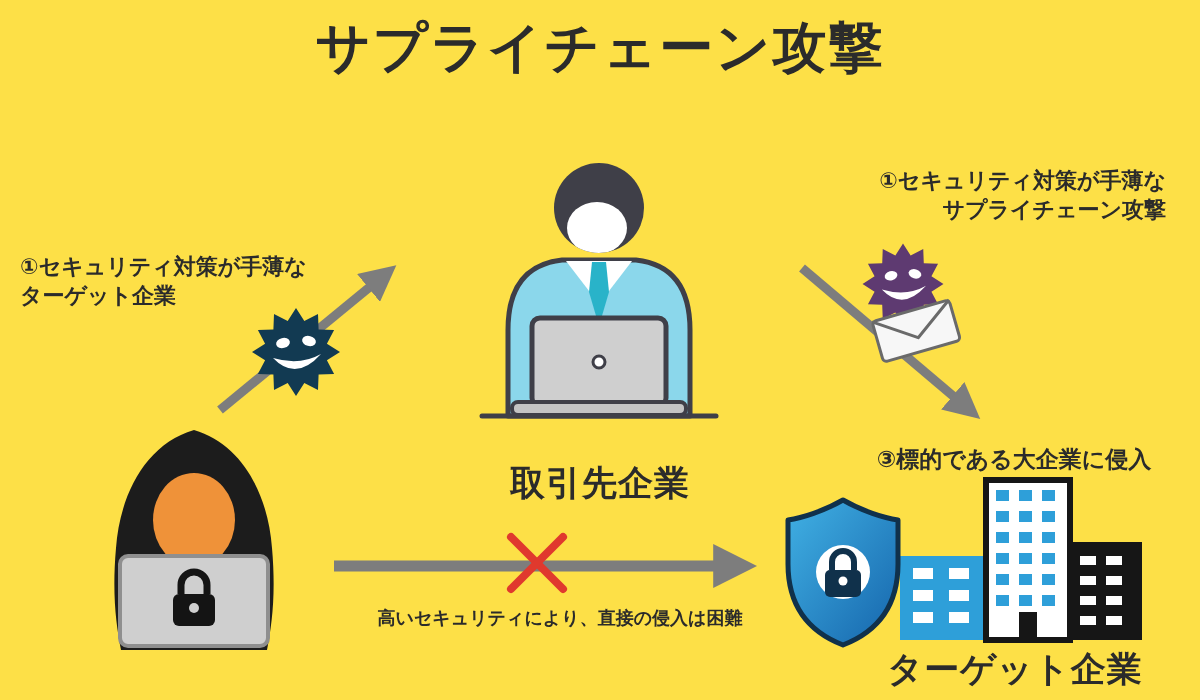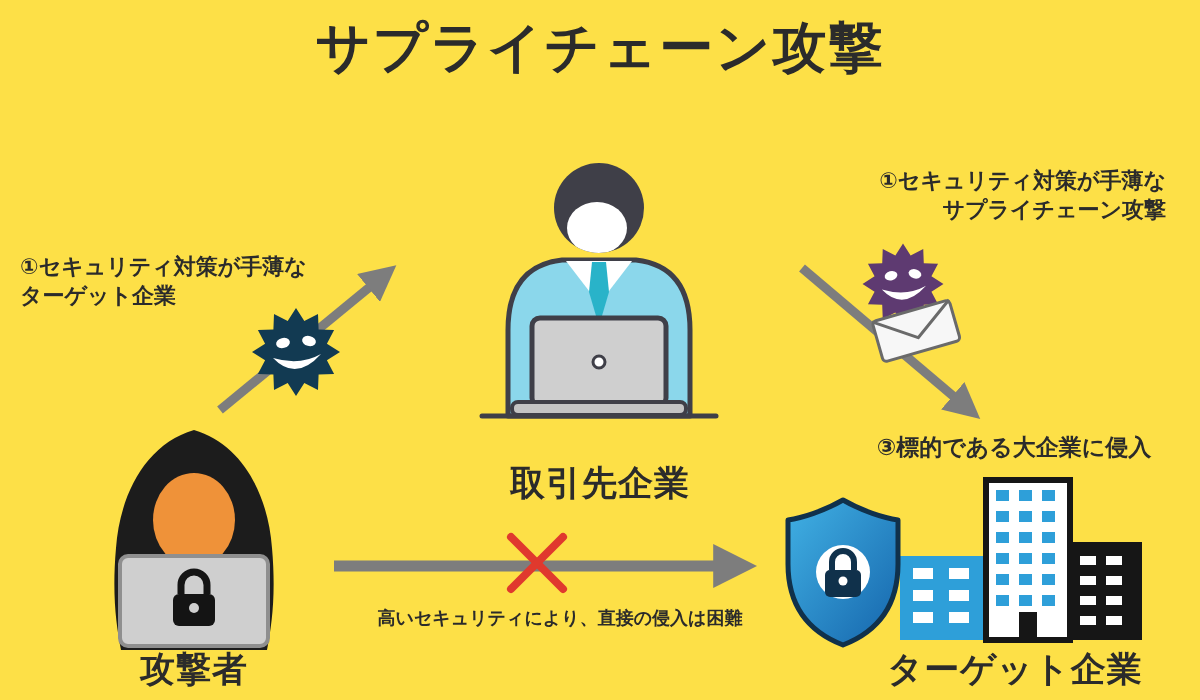--- a/index.html
+++ b/index.html
@@ -160,22 +160,21 @@
   <div class="abs note" style="left:20px;top:252px;width:310px;text-align:left;">
     <div>①セキュリティ対策が手薄な</div>
     <div>ターゲット企業</div>
   </div>
 
   <div class="abs note" style="left:790px;top:166px;width:376px;text-align:right;">
     <div>①セキュリティ対策が手薄な</div>
     <div>サプライチェーン攻撃</div>
   </div>
 
-  <div class="abs note" style="left:858px;top:432px;width:312px;text-align:center;font-size:23px;">③標的である大企業に侵入</div>
+  <div class="abs note" style="left:858px;top:444px;width:312px;text-align:center;font-size:23px;">③標的である大企業に侵入</div>
 
   <div class="abs note" style="left:320px;top:606px;width:480px;text-align:center;font-size:18px;">高いセキュリティにより、直接の侵入は困難</div>
 
   <div class="abs entity" style="left:450px;top:428px;width:300px;margin-top:32px;">取引先企業</div>
 
-  <div class="abs entity" style="left:68px;top:646px;width:252px;">攻撃者</div>
 
   <div class="abs entity" style="left:850px;top:646px;width:330px;">ターゲット企業</div>
 </div>
 
 </body></html>

